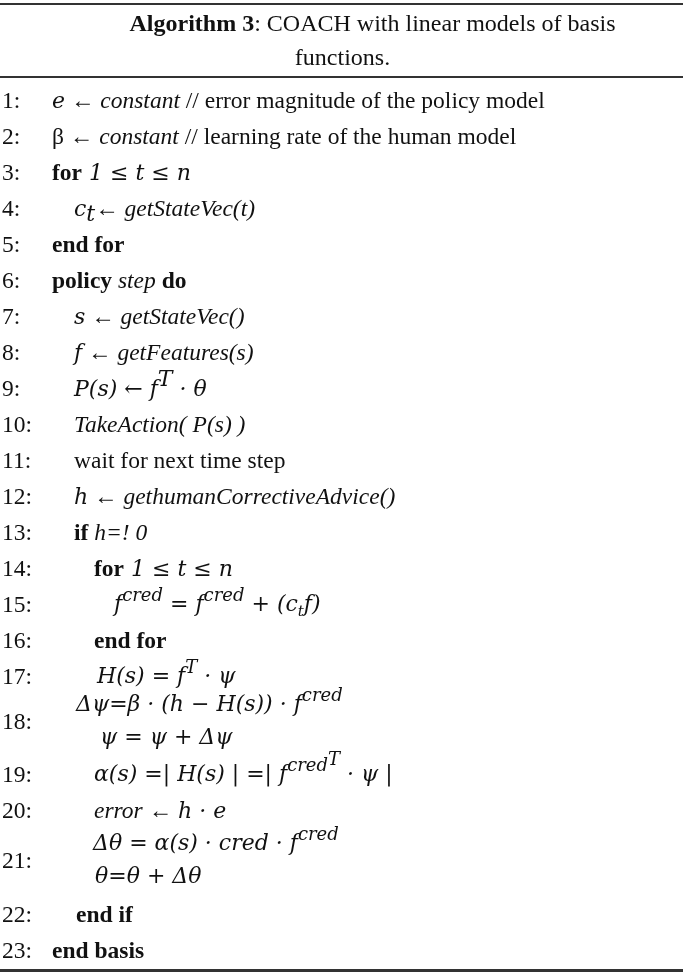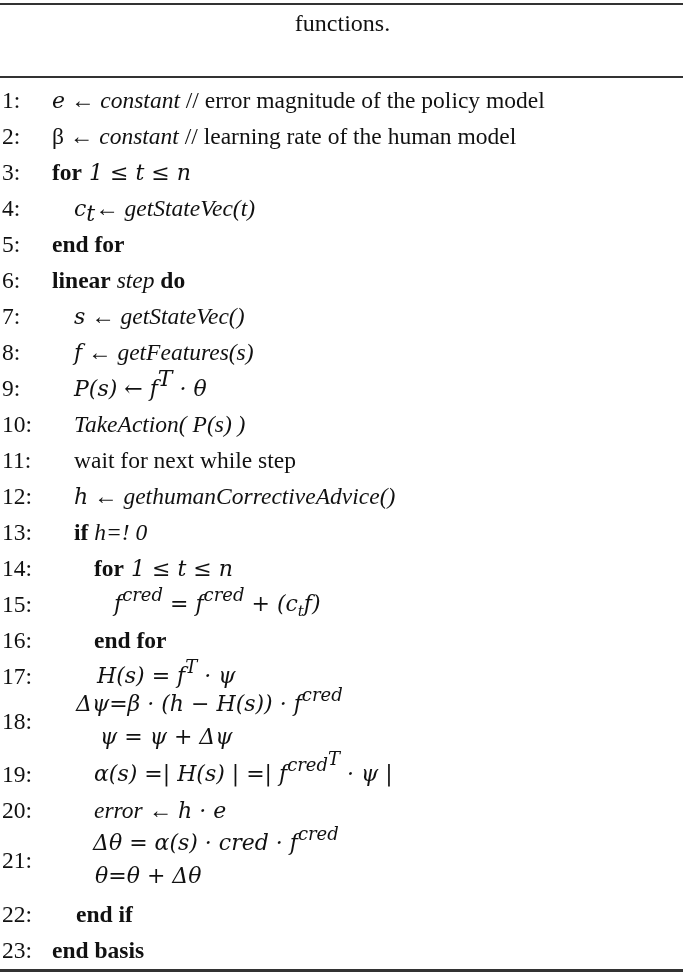--- a/index.html
+++ b/index.html
@@ -21,20 +21,21 @@
   .m { font-family: "DejaVu Serif", serif; font-style: italic; font-size: 22px; }
   sup { font-size: 18px; vertical-align: 10px; line-height: 0; }
   sub { font-size: 15px; vertical-align: -5px; line-height: 0; }
   .cmt { font-style: normal; }
 </style>
 </head>
 <body>
 
 <div class="rule top"></div>
 <div class="caption">
+  <span class="c1"><b>Algorithm 3</b><span>: COACH with linear models of basis</span></span>
   <span>functions.</span>
 </div>
 <div class="rule mid"></div>
 
 <div class="line" style="top:83px">
   <span class="num">1:</span>
   <span class="code" style="left:52px"><span class="m">e</span><span> ← </span><span class="it">constant</span><span class="cmt">   // error magnitude of the policy model</span></span>
 </div>
 
 <div class="line" style="top:119px">
@@ -52,21 +53,21 @@
   <span class="code" style="left:74px"><span class="m">c</span><sub class="m">t</sub><span>← </span><span class="it">getStateVec(t)</span></span>
 </div>
 
 <div class="line" style="top:227px">
   <span class="num">5:</span>
   <span class="code kw" style="left:52px">end for</span>
 </div>
 
 <div class="line" style="top:263px">
   <span class="num">6:</span>
-  <span class="code" style="left:52px"><span class="kw">linear</span> <span class="it">step</span> <span class="kw">do</span></span>
+  <span class="code" style="left:52px"><span class="kw">policy</span> <span class="it">step</span> <span class="kw">do</span></span>
 </div>
 
 <div class="line" style="top:299px">
   <span class="num">7:</span>
   <span class="code" style="left:74px"><span class="m">s</span><span> ← </span><span class="it">getStateVec()</span></span>
 </div>
 
 <div class="line" style="top:335px">
   <span class="num">8:</span>
   <span class="code" style="left:74px"><span class="m">f</span><span> ← </span><span class="it">getFeatures(s)</span></span>
@@ -77,21 +78,21 @@
   <span class="code" style="left:74px"><span class="m">P(s) ← f</span><sup class="m">T</sup><span class="m"> · θ</span></span>
 </div>
 
 <div class="line" style="top:407px">
   <span class="num">10:</span>
   <span class="code it" style="left:74px">TakeAction( P(s) )</span>
 </div>
 
 <div class="line" style="top:443px">
   <span class="num">11:</span>
-  <span class="code" style="left:74px">wait for next while step</span>
+  <span class="code" style="left:74px">wait for next time step</span>
 </div>
 
 <div class="line" style="top:479px">
   <span class="num">12:</span>
   <span class="code" style="left:74px"><span class="m">h</span><span> ← </span><span class="it">gethumanCorrectiveAdvice()</span></span>
 </div>
 
 <div class="line" style="top:515px">
   <span class="num">13:</span>
   <span class="code" style="left:74px"><span class="kw">if</span> <span class="it">h=! 0</span></span>

